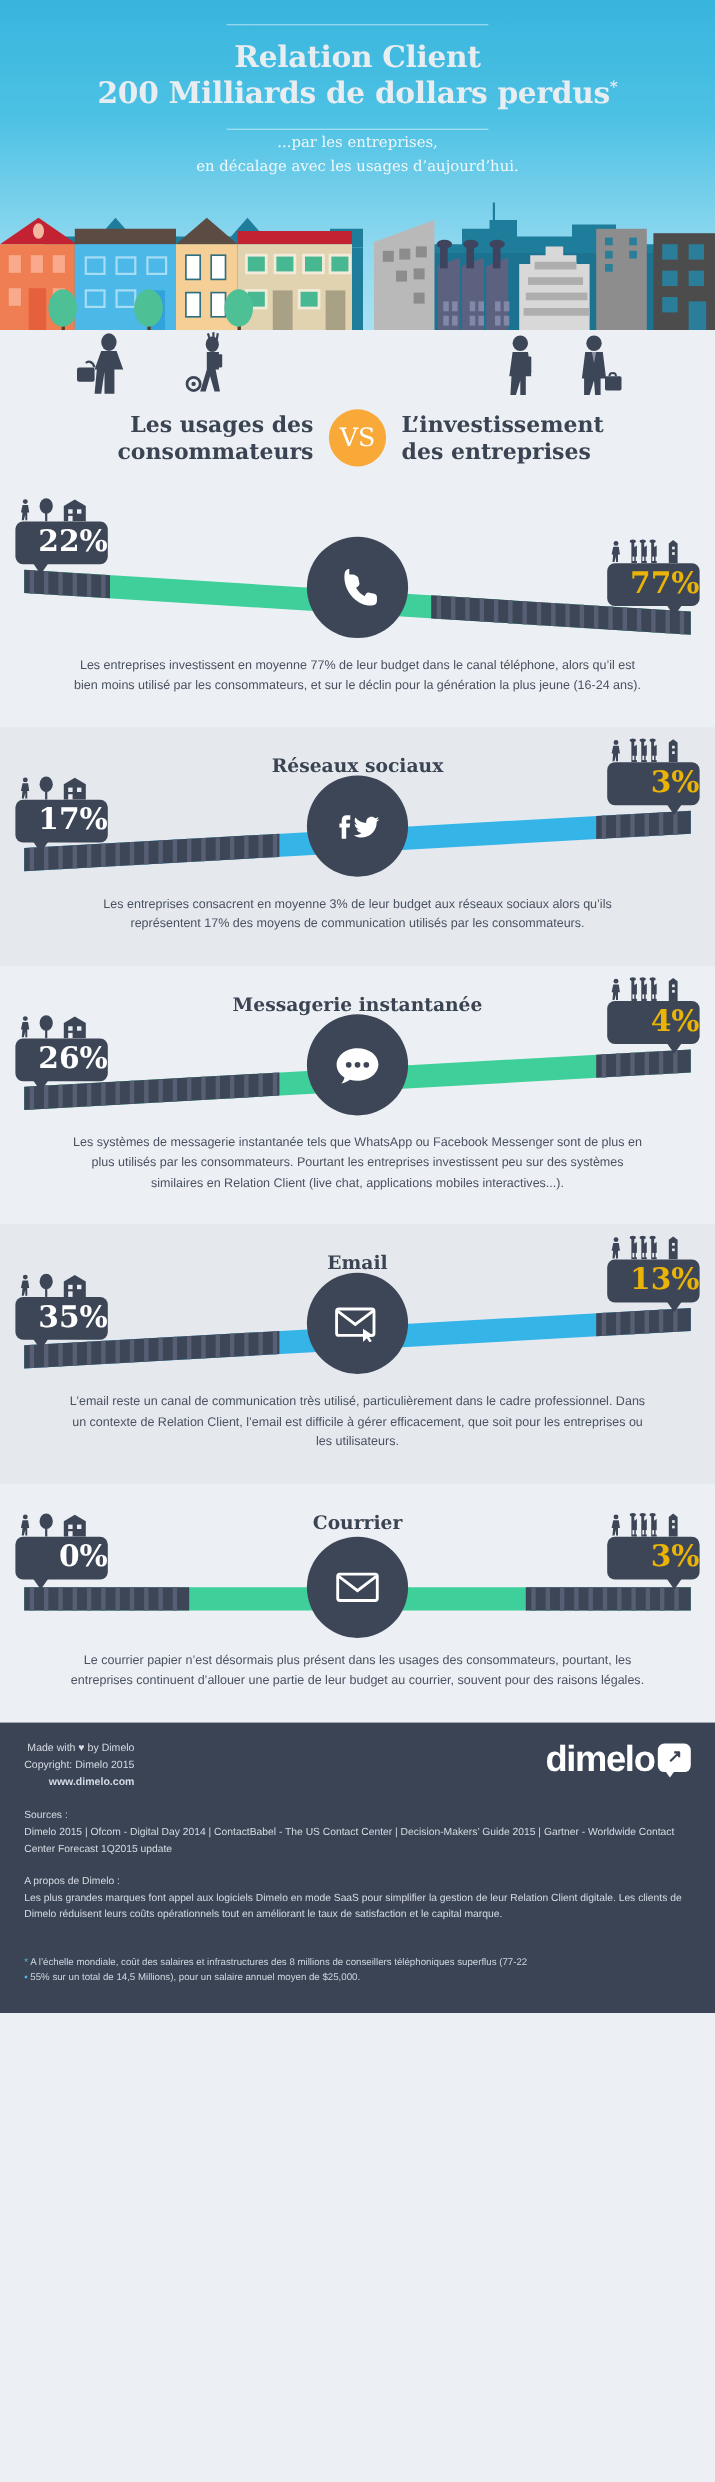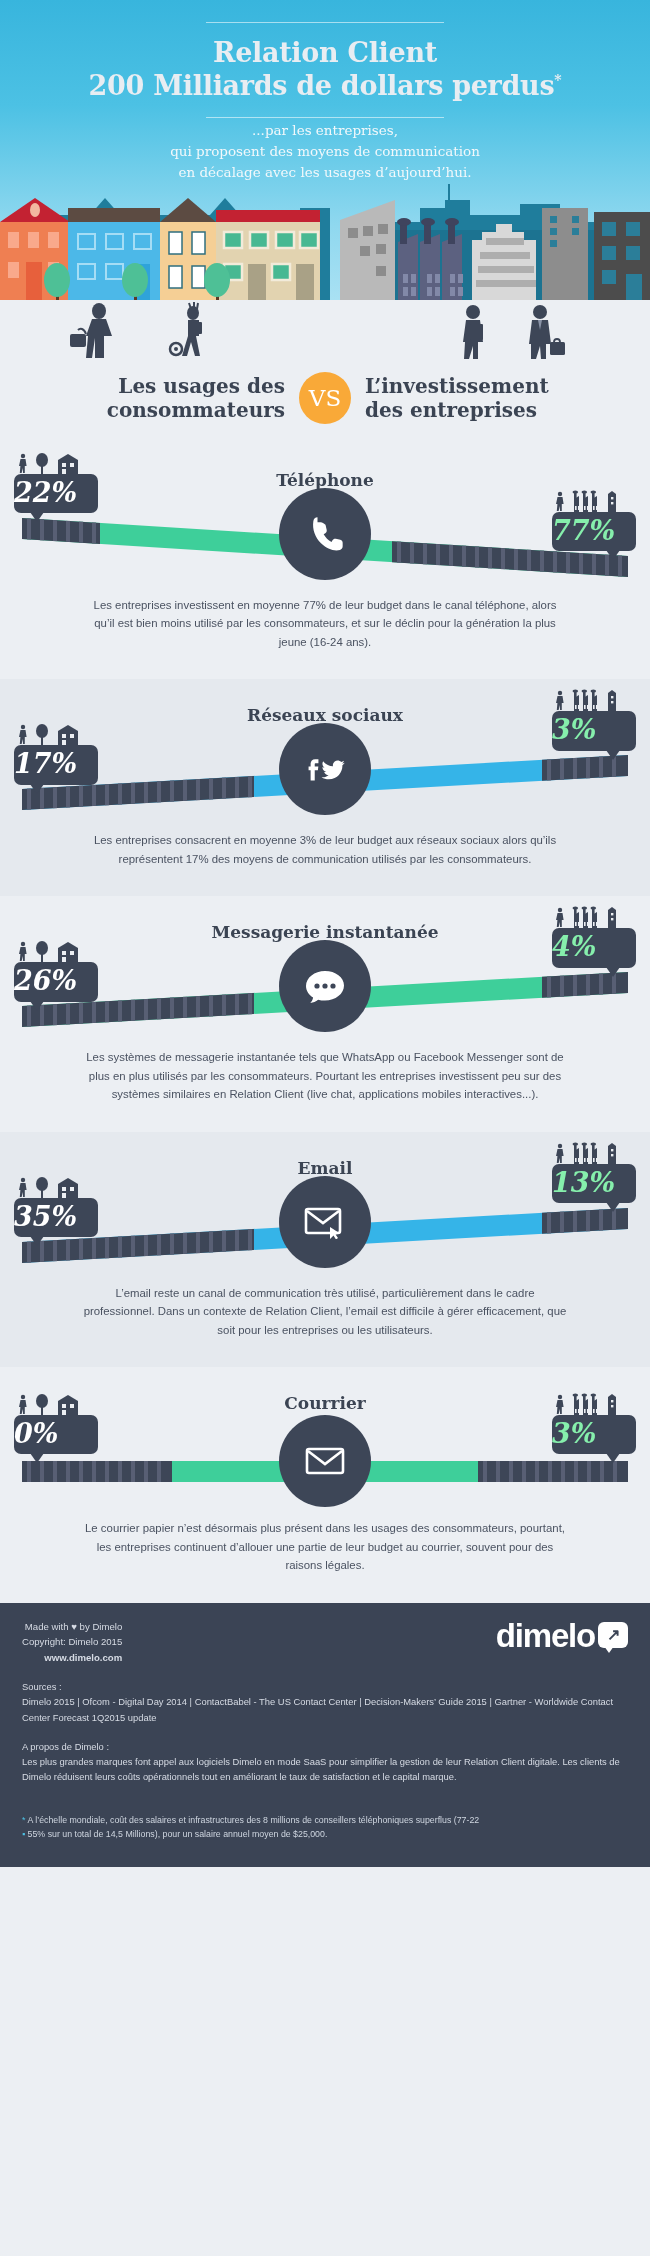--- a/index.html
+++ b/index.html
@@ -114,48 +114,47 @@
   .tip {
     position:absolute;
     z-index: 7;
     width: 84px;
   }
   .tip .icons { height: 22px; display:flex; align-items:flex-end; justify-content:center; }
   .tip .bub {
     position: relative;
     background: #3d4657;
     border-radius: 7px;
-    text-align:left;
+    text-align:right;
     padding: 4px 0 6px;
     font-family: "DejaVu Serif", serif;
     font-weight: bold;
     font-size: 27px;
     line-height: 1.08;
-    font-style: italic;
   }
   .tip .bub:after {
     content:"";
     position:absolute;
     bottom: -9px;
     width: 0; height: 0;
     border-left: 7px solid transparent;
     border-right: 7px solid transparent;
     border-top: 10px solid #3d4657;
   }
   .tip.left .bub:after { left: 16px; }
   .tip.right .bub:after { right: 16px; }
   .tip.left .bub { color: #ffffff; }
-  .tip.right .bub { color: #86efac; }
+  .tip.right .bub { color: #eab308; }
 
   .desc {
     text-align:center;
     font-size: 11.4px;
     line-height: 1.62;
     color: #4a5261;
-    padding: 4px 82px 22px;
+    padding: 4px 62px 22px;
   }
 
   
   .footer {
     background: #3b4455;
     color: #d6dbe4;
     padding: 16px 22px 26px;
     position: relative;
   }
   .footer .toprow { display:flex; justify-content:space-between; align-items:flex-start;text-align:right; }
@@ -197,21 +196,20 @@
   <div class="hero">
     <div class="hero-inner">
       <div class="rule"></div>
       <h1>
         <span class="l1">Relation Client</span>
         <span class="l2"><span>200 Milliards de dollars perdus</span><sup>*</sup></span>
       </h1>
       <div class="rule bottom"></div>
       <div class="sub">
         <span>...par les entreprises,</span>
-        <span>qui proposent des moyens de communication</span>
         <span>en décalage avec les usages d’aujourd’hui.</span>
       </div>
     </div>
 
     <svg class="city" viewBox="0 0 650 130">
 
       <path d="M0 55 H40 V45 H90 L105 28 L120 45 H210 L225 28 L240 45 H300 V38 H330 V55 H0 Z" fill="#1f7d9c"></path>
       <rect x="0" y="55" width="330" height="75" fill="#1f7d9c"></rect>
       <path d="M380 52 H420 V38 H445 V30 H448 V14 H450 V30 H470 V45 H520 V34 H560 V52 H650 V130 H380 Z" fill="#1f7d9c"></path>
       <rect x="390" y="60" width="260" height="70" fill="#1c7391"></rect>
@@ -411,21 +409,20 @@
               <line x1="529" y1="105.79207920792079" x2="529" y2="126.79207920792079" stroke="#585f74" stroke-width="4"></line>
               <line x1="542" y1="106.60726072607261" x2="542" y2="127.60726072607261" stroke="#585f74" stroke-width="4"></line>
               <line x1="555" y1="107.42244224422441" x2="555" y2="128.4224422442244" stroke="#585f74" stroke-width="4"></line>
               <line x1="568" y1="108.23762376237624" x2="568" y2="129.23762376237624" stroke="#585f74" stroke-width="4"></line>
               <line x1="581" y1="109.05280528052805" x2="581" y2="130.05280528052805" stroke="#585f74" stroke-width="4"></line>
               <line x1="594" y1="109.86798679867987" x2="594" y2="130.86798679867985" stroke="#585f74" stroke-width="4"></line>
               <line x1="607" y1="110.68316831683168" x2="607" y2="131.68316831683168" stroke="#585f74" stroke-width="4"></line>
               <line x1="620" y1="111.49834983498349" x2="620" y2="132.4983498349835" stroke="#585f74" stroke-width="4"></line>
             </g>
   </svg>
-          <div class="chan-title">Téléphone</div>
           <div class="hub" style="top:44px">
             <svg width="40" height="40" viewBox="0 0 24 24">
               <path fill="#fff" d="M7.5 2c-1.3 0-2.3 1-2.5 2.3C4.3 9 6 14 9.6 17.6 13 21 17.6 22.6 21 21.6c1-.3 1.6-1.2 1.6-2.2v-2.1c0-.9-.6-1.6-1.4-1.8l-2.7-.6c-.8-.2-1.6.2-2 .9l-.6 1c-2-1-3.6-2.6-4.7-4.6l1-.7c.7-.5 1-1.3.8-2.1l-.7-2.9C11.1 5.6 10.4 5 9.5 5H7.5z"></path>
             </svg>
           </div>
           <div class="tip left" style="left:14px;top:8px">
             <div class="icons">
               <svg width="76" height="22" viewBox="0 0 76 22">
                 <g fill="#3d4657">
                   <circle cx="9" cy="4" r="2.2"></circle>

